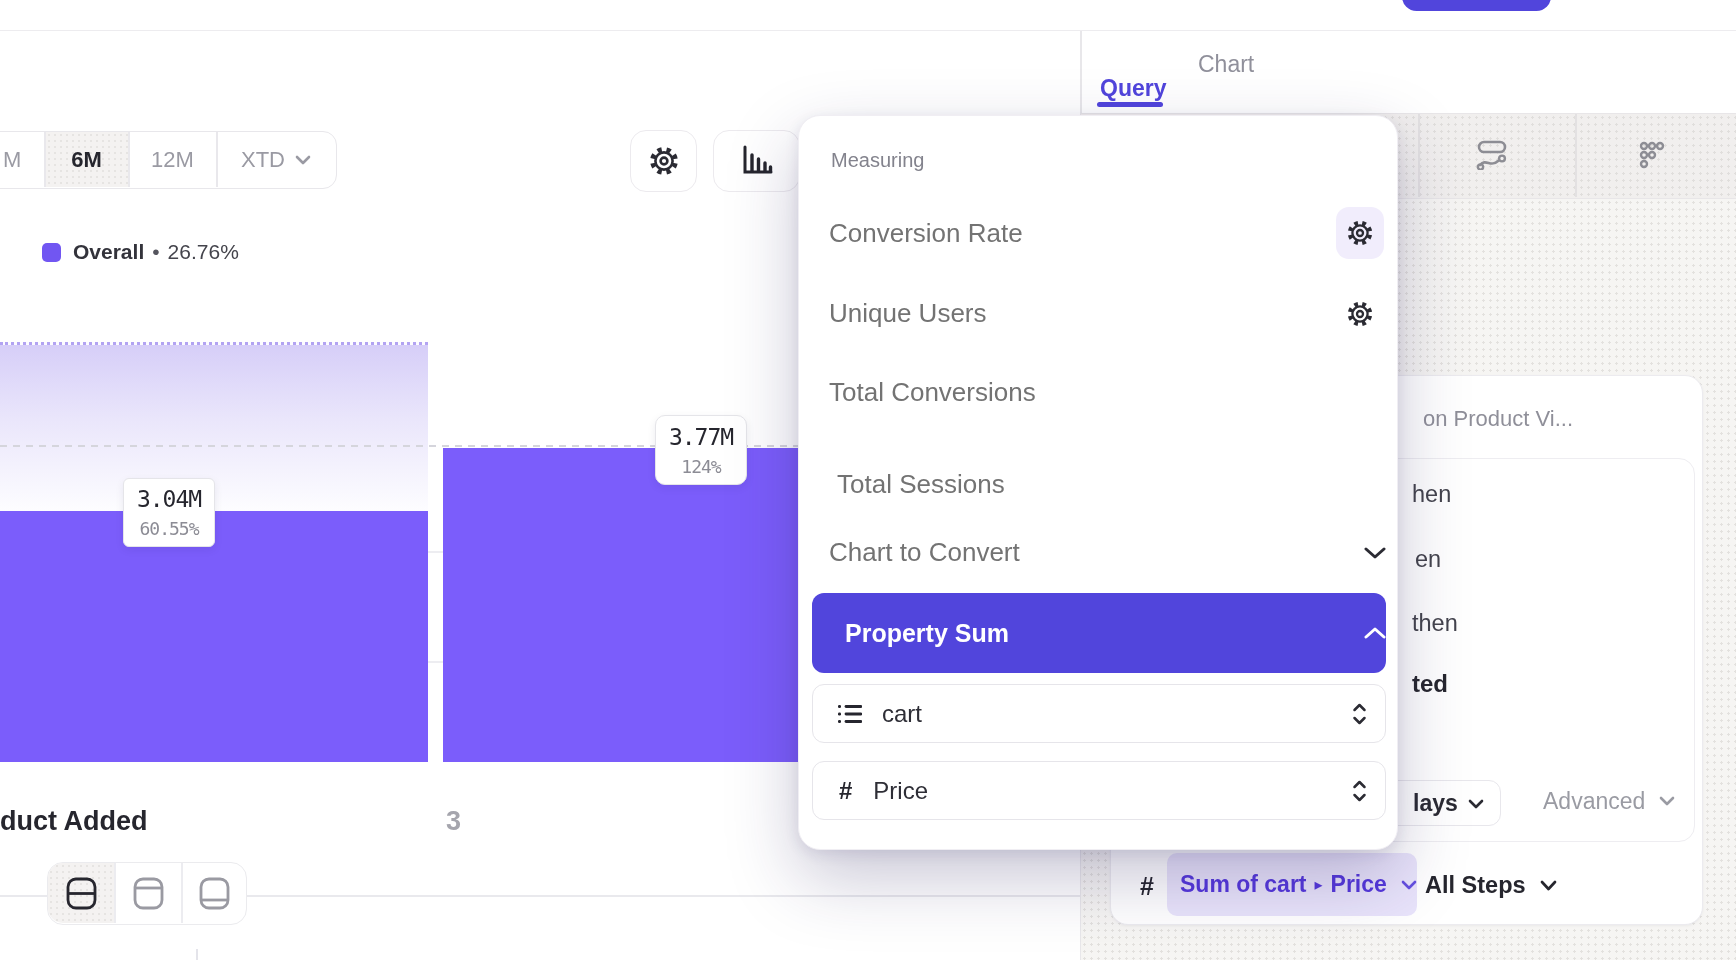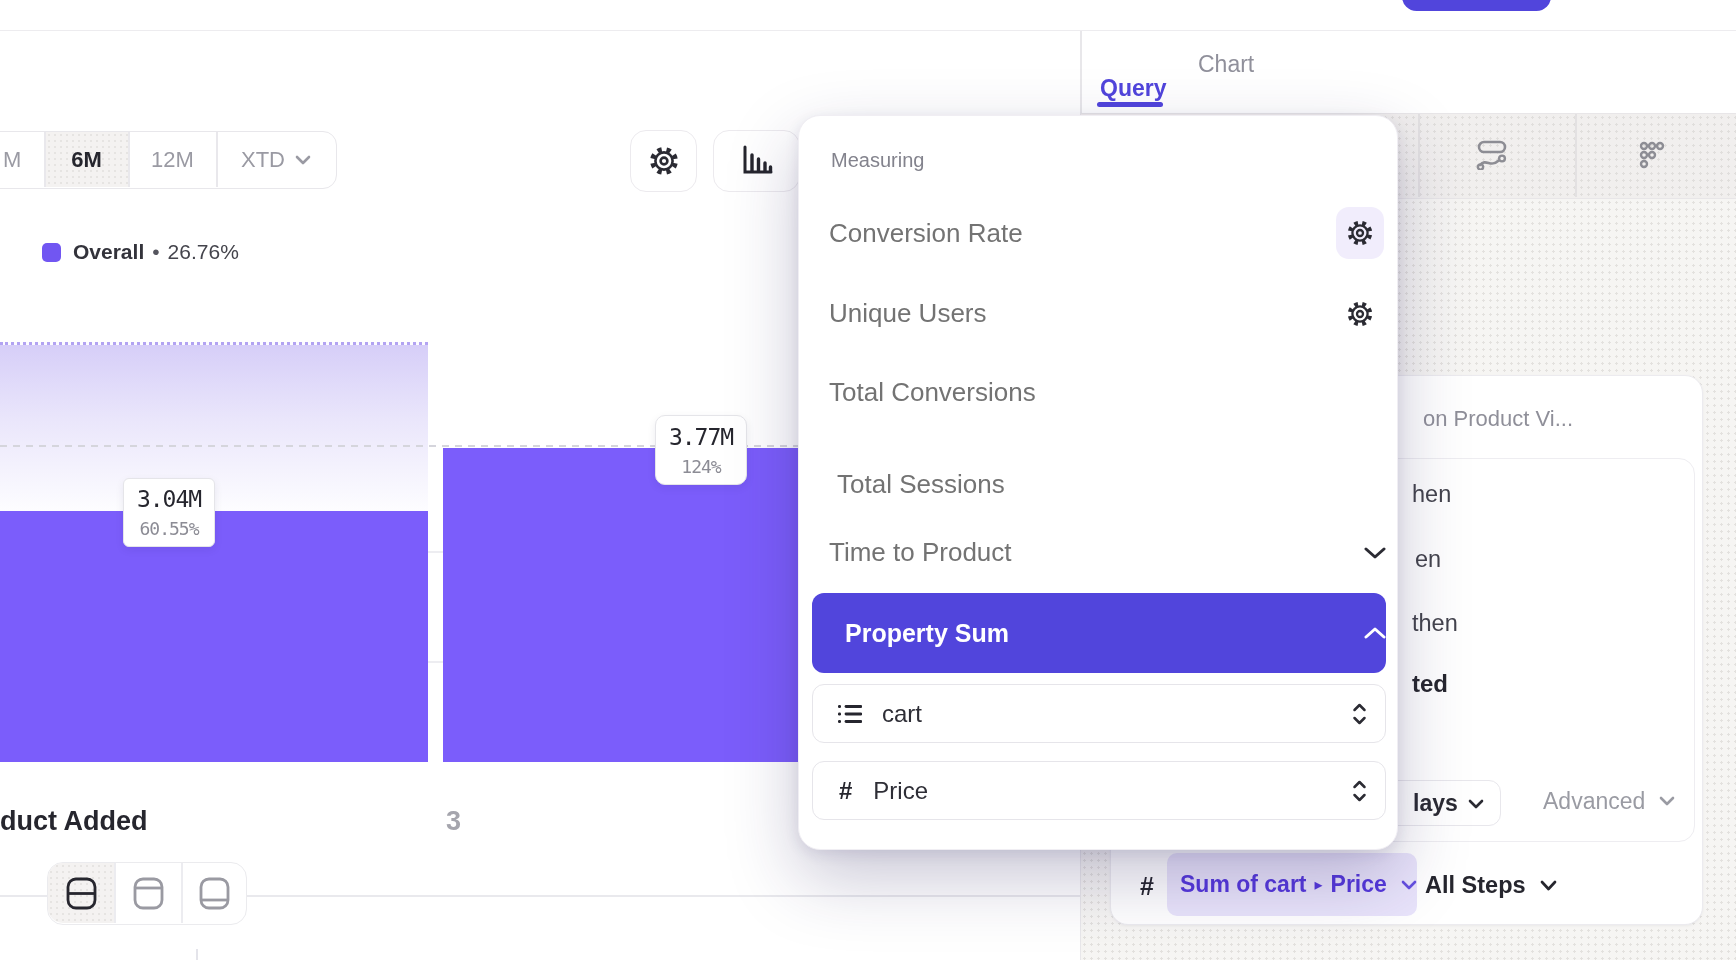--- a/index.html
+++ b/index.html
@@ -305,21 +305,21 @@
 
     <div class="abs" style="left:0; top:236px; width:600px; height:80px;">
       <span class="menu-label" style="top:25px;">Total Conversions</span>
     </div>
 
     <div class="abs" style="left:0; top:328px; width:600px; height:80px;margin-left:8px;">
       <span class="menu-label" style="top:25px;">Total Sessions</span>
     </div>
 
     <div class="abs" style="left:0; top:396px; width:600px; height:80px;">
-      <span class="menu-label" style="top:25px;">Time to Product</span>
+      <span class="menu-label" style="top:25px;">Chart to Convert</span>
       <span class="abs" style="left:564px; top:34px;">
         <svg width="24" height="13" viewBox="0 0 24 13">
             <polyline points="3,3 12,11 21,3" fill="none" stroke="#2b2b33" stroke-width="3" stroke-linecap="round" stroke-linejoin="round"></polyline>
           </svg>
       </span>
     </div>
 
     <div class="abs flexc" style="left:13px; top:477px; width:574px; height:80px; border-radius:12px; background:#5145dc; padding-left:33px;">
       <span style="font-size:25px; font-weight:600; color:#fff;">Property Sum</span>
       <span class="abs" style="left:551px; top:34px;">

